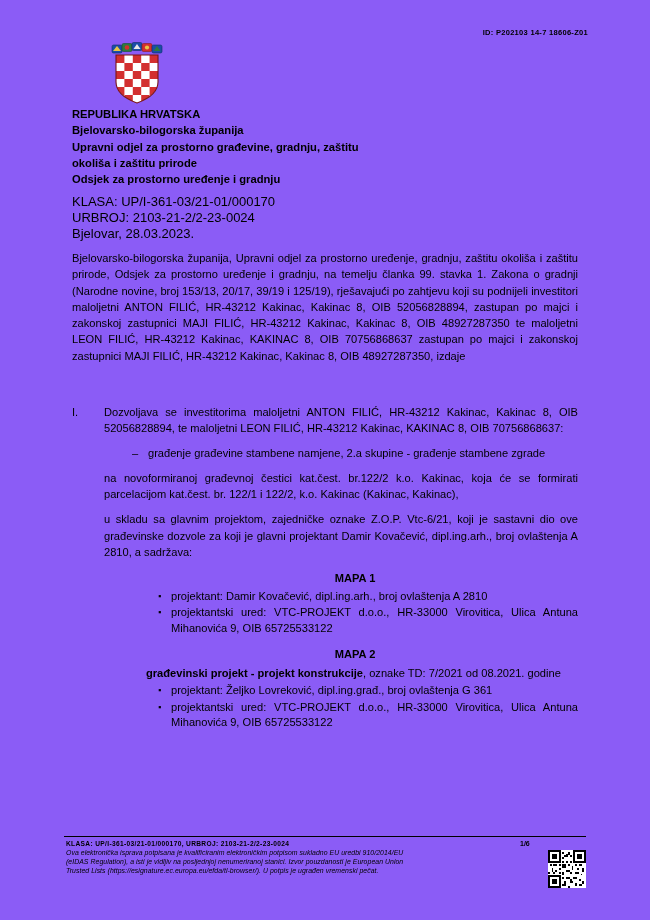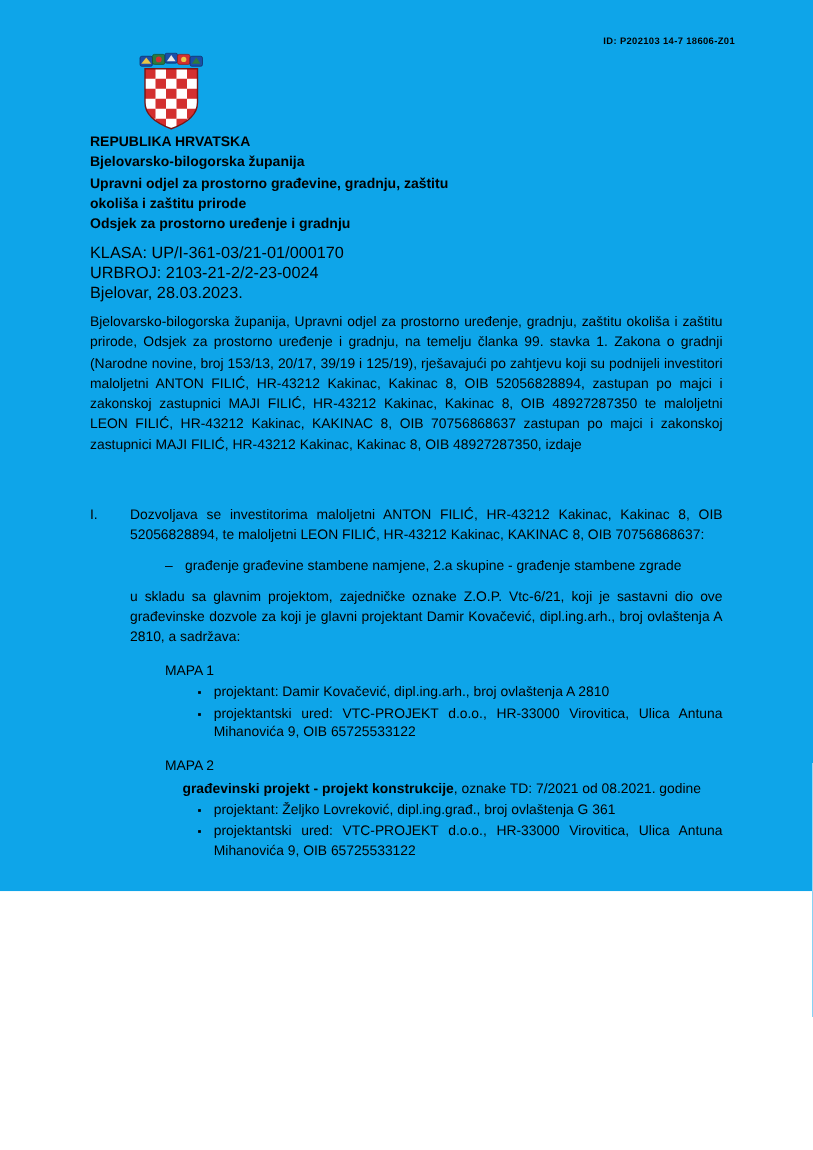--- a/index.html
+++ b/index.html
@@ -3,22 +3,22 @@
 <meta charset="utf-8">
 <style>
   html, body {
     margin: 0;
     padding: 0;
     background: #ffffff;
   }
   .page {
     position: relative;
     width: 650px;
-    height: 713px;
-    background: #0ea5e9;
+    height: 920px;
+    background: #8b5cf6;
     font-family: "Liberation Sans", sans-serif;
     color: #000000;
     overflow: hidden;
     box-sizing: border-box;
   }
 
   
   .doc-id {
     position: absolute;
     top: 28px;
@@ -118,22 +118,23 @@
     margin-left: 32px;
     text-align: justify;
   }
 
   
   .mapa-group {
     margin-top: 10px;
     margin-left: 60px;
   }
   .mapa-title {
-    font-weight: normal;
-    font-size: 11.1px;
+    font-weight: bold;
+    font-size: 11.1px;
+    text-align: center;
   }
   .mapa-sub {
     margin-top: 2px;
     margin-left: 14px;
     font-size: 11.1px;
   }
   .mapa-sub b { font-weight: bold; }
   .bullets {
     margin-top: 2px;
     margin-left: 26px;
@@ -272,20 +273,21 @@
     <div class="sec-row">
       <div class="sec-num">I.</div>
       <div class="sec-body">Dozvoljava se investitorima maloljetni ANTON FILIĆ, HR-43212 Kakinac, Kakinac 8, OIB 52056828894, te maloljetni LEON FILIĆ, HR-43212 Kakinac, KAKINAC 8, OIB 70756868637:</div>
     </div>
 
     <div class="dash-item">
       <span class="dash-mark">–</span>
       <span>građenje građevine stambene namjene, 2.a skupine - građenje stambene zgrade</span>
     </div>
 
+    <div class="para">na novoformiranoj građevnoj čestici kat.čest. br.122/2 k.o. Kakinac, koja će se formirati parcelacijom kat.čest. br. 122/1 i 122/2, k.o. Kakinac (Kakinac, Kakinac),</div>
 
     <div class="para">u skladu sa glavnim projektom, zajedničke oznake Z.O.P. Vtc-6/21, koji je sastavni dio ove građevinske dozvole za koji je glavni projektant Damir Kovačević, dipl.ing.arh., broj ovlaštenja A 2810, a sadržava:</div>
 
     <div class="mapa-group">
       <div class="mapa-title">MAPA 1</div>
       <div class="bullets">
         <div class="bullet-item">
           <span class="bullet-mark">▪</span>
           <span class="bullet-text">projektant: Damir Kovačević, dipl.ing.arh., broj ovlaštenja A 2810</span>
         </div>

